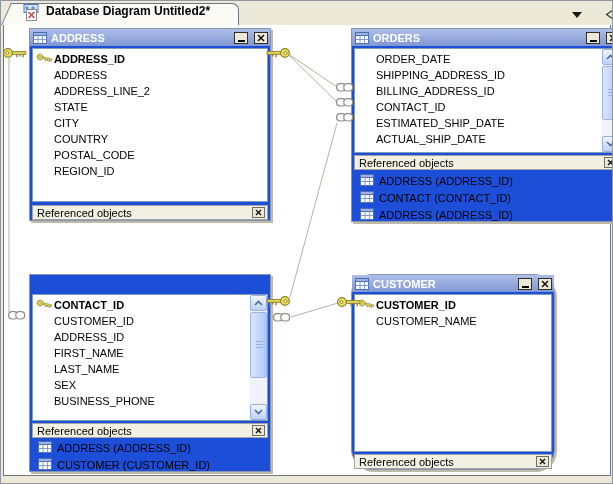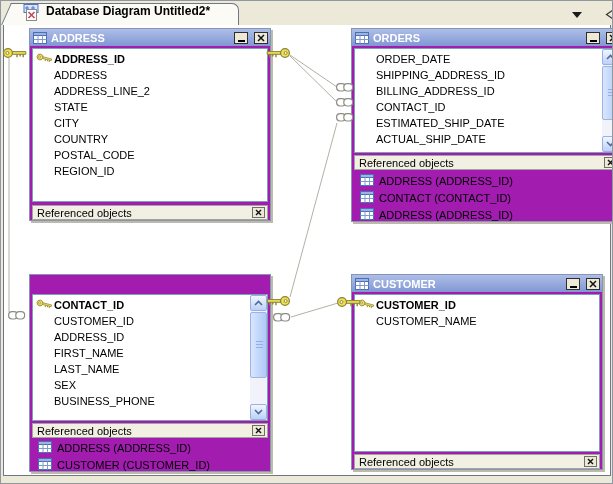--- a/index.html
+++ b/index.html
@@ -20,21 +20,21 @@
                  background:#FBFAF4; border-left:1px solid #6E7783; border-top:1px solid #6E7783;
                  transform:skewX(-24deg); }
   .tab-label { font-size:12px; font-weight:bold; color:#000; white-space:nowrap; position:relative; }
   .tab-icon { position:relative; width:17px; height:17px; }
   .tab-dropdown { position:absolute; left:571px; top:11px; width:0; height:0;
                   border-left:5px solid transparent; border-right:5px solid transparent;
                   border-top:6px solid #1a1a1a; z-index:8; }
   .tab-edge-marker { position:absolute; left:603px; top:7px; z-index:8; }
 
   
-  .win { position:absolute; background:#a21caf; border:1px solid #8795B5;
+  .win { position:absolute; background:#1d4ed8; border:1px solid #8795B5;
          box-shadow:2px 2px 0 #BFB9A8; z-index:10; }
   .tbar { height:17px; background:linear-gradient(#AEBEE8,#8097D3);
           display:flex; align-items:center; padding:0 2px 0 3px; gap:4px; }
   .ttext { color:#fff; font-weight:bold; font-size:11px; flex:1; white-space:nowrap; overflow:hidden; }
   .wbtn { width:14px; height:12px; background:#ECE9D8; border:1px solid #2F2F2F;
           display:flex; align-items:flex-end; justify-content:center; margin-left:2px; }
   .wbtn.close { align-items:center; }
   .min-glyph { width:7px; height:2px; background:#000; margin-bottom:1px; }
 
   .fieldbox { position:absolute; left:2px; right:2px; top:19px; background:#fff;
@@ -73,21 +73,21 @@
   #win-orders .refhdr { top:126px; }
   #win-orders .reflist { top:143px; }
   #win-orders .sb-thumb { top:17px; height:54px; }
 
   #win-contact { left:28px; top:273px; width:242px; height:198px; }
   #win-contact .fieldbox { height:127px; }
   #win-contact .refhdr { top:148px; }
   #win-contact .reflist { top:164px; }
   #win-contact .sb-thumb { top:17px; height:66px; }
 
-  #win-customer { left:350px; top:273px; width:252px; height:196px; }
+  #win-customer { left:350px; top:273px; width:204px; height:196px;border-radius:21px; }
   #win-customer .fieldbox { height:158px; }
   #win-customer .refhdr { top:179px; }
 
   
   .overlay { position:absolute; left:0; top:0; width:613px; height:484px;
              z-index:40; pointer-events:none; }
 </style>
 </head>
 <body>
 

